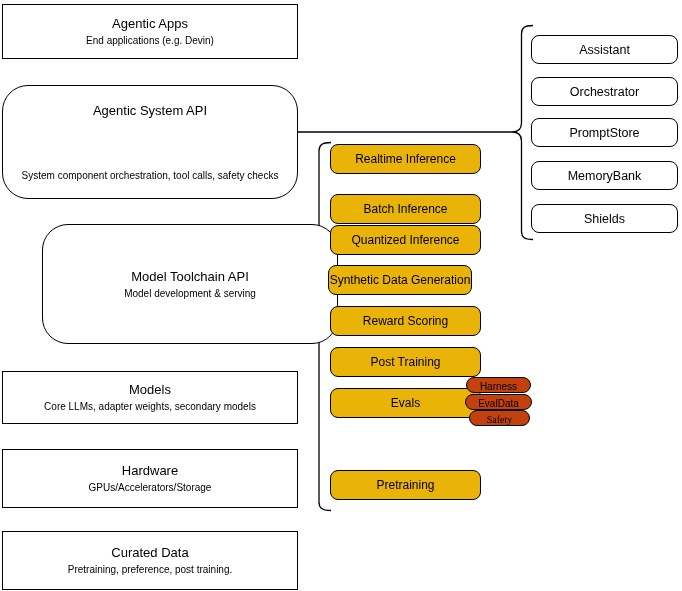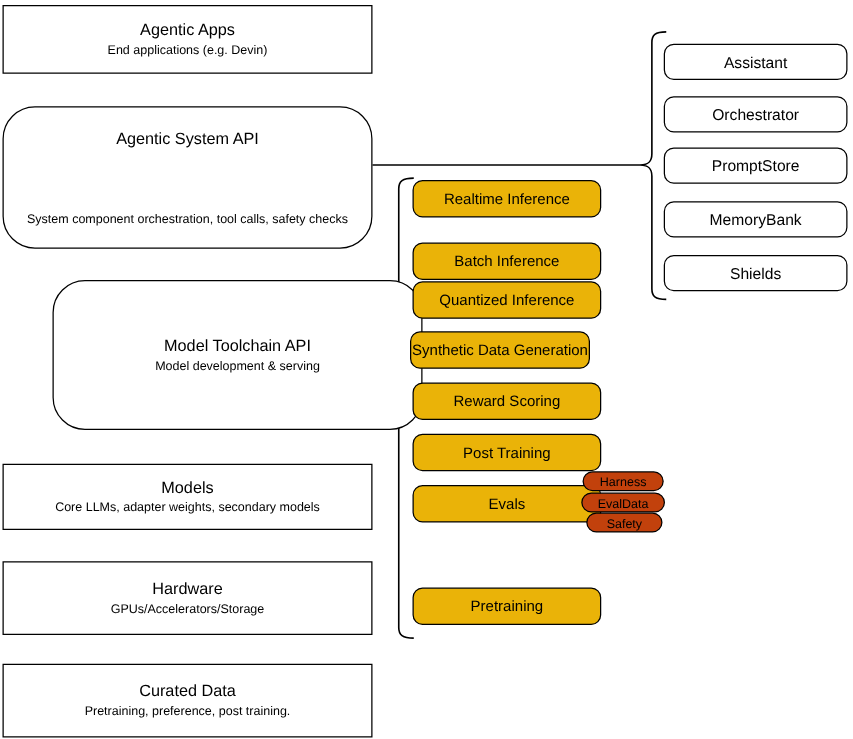--- a/index.html
+++ b/index.html
@@ -134,21 +134,21 @@
   <div class="mnode" style="top:470px;">
     <span>Pretraining</span>
   </div>
 
   <div class="tag" style="left:466px; top:377px; width:65px; height:16px;">
     <span>Harness</span>
   </div>
   <div class="tag" style="left:465px; top:394px; width:67px; height:16px;">
     <span>EvalData</span>
   </div>
-  <div class="tag" style="left:469px; top:410px; width:61px; height:16px;">
+  <div class="tag" style="left:469px; top:410px; width:61px; height:16px;font-family:Liberation Serif, serif;">
     <span>Safety</span>
   </div>
 
   <div class="rnode" style="top:35px;">
     <span>Assistant</span>
   </div>
   <div class="rnode" style="top:77px;">
     <span>Orchestrator</span>
   </div>
   <div class="rnode" style="top:118px;">

